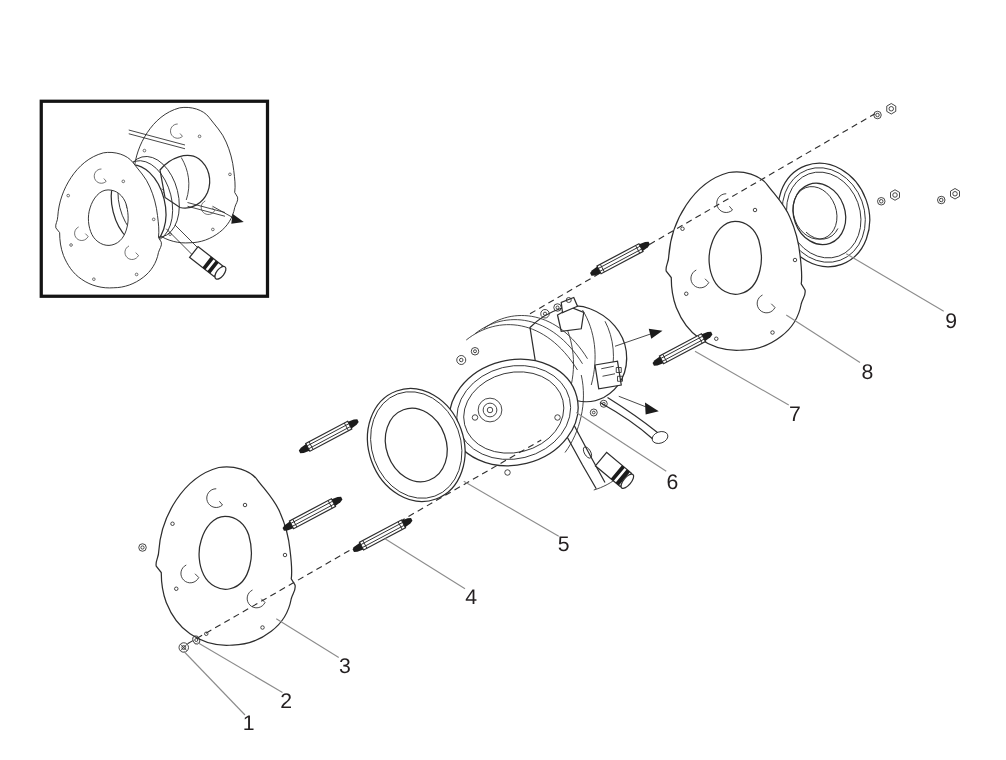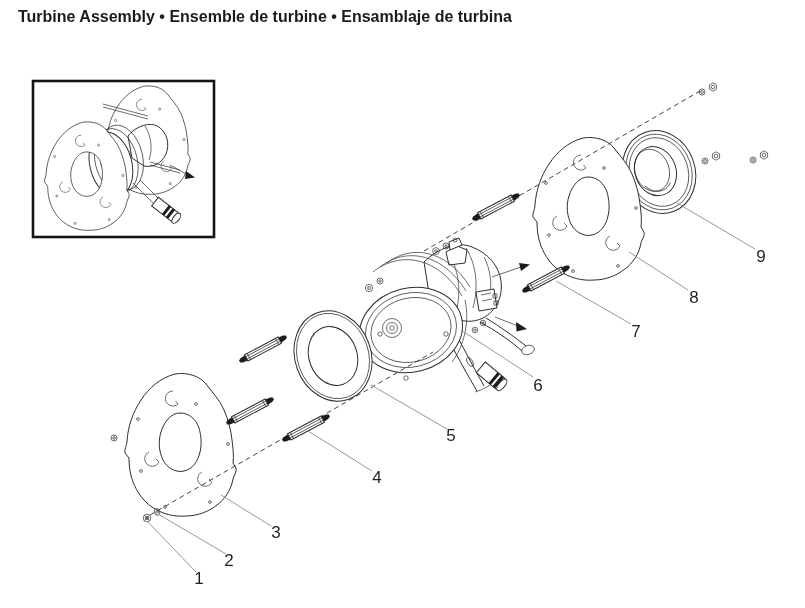--- a/index.html
+++ b/index.html
@@ -13,21 +13,20 @@
   .thin{stroke:#2e2e2e;fill:none;stroke-width:0.7;}
   .wfill{fill:#ffffff;stroke:#2e2e2e;stroke-width:1;}
   .dark{fill:#1c1c1c;stroke:none;}
   .dash{stroke:#2f2f2f;stroke-width:0.9;fill:none;stroke-dasharray:5 3.5;}
   .leader{stroke:#8c8c8c;stroke-width:0.9;fill:none;}
 </style>
 </head>
 <body>
 
 <div class="page">
-  <div class="title">Turbine Assembly • Ensemble de turbine • Ensamblaje de turbina</div>
 
   <svg width="805" height="608" viewBox="0 0 805 608">
     <defs>
 
       <path id="plate-solid" d="M -7,-72 C 5,-74 18,-70 24,-62 C 30,-54 38,-46 42,-36 C 46,-27 49,-16 50,-6
         C 51,2 52,10 51,17 L 54,22 C 55,26 52,29 51,33 C 49,44 43,53 35,59 C 26,66 15,70 4,70
         C -8,71 -20,68 -30,61 C -39,55 -45,46 -49,36 C -52,28 -53,20 -53,12 L -57,7 C -58,3 -55,0 -55,-5
         C -54,-20 -49,-34 -41,-46 C -33,-58 -22,-68 -7,-72 Z"></path>
 
       <path id="plate-pierced" fill-rule="evenodd" d="M -7,-72 C 5,-74 18,-70 24,-62 C 30,-54 38,-46 42,-36 C 46,-27 49,-16 50,-6

